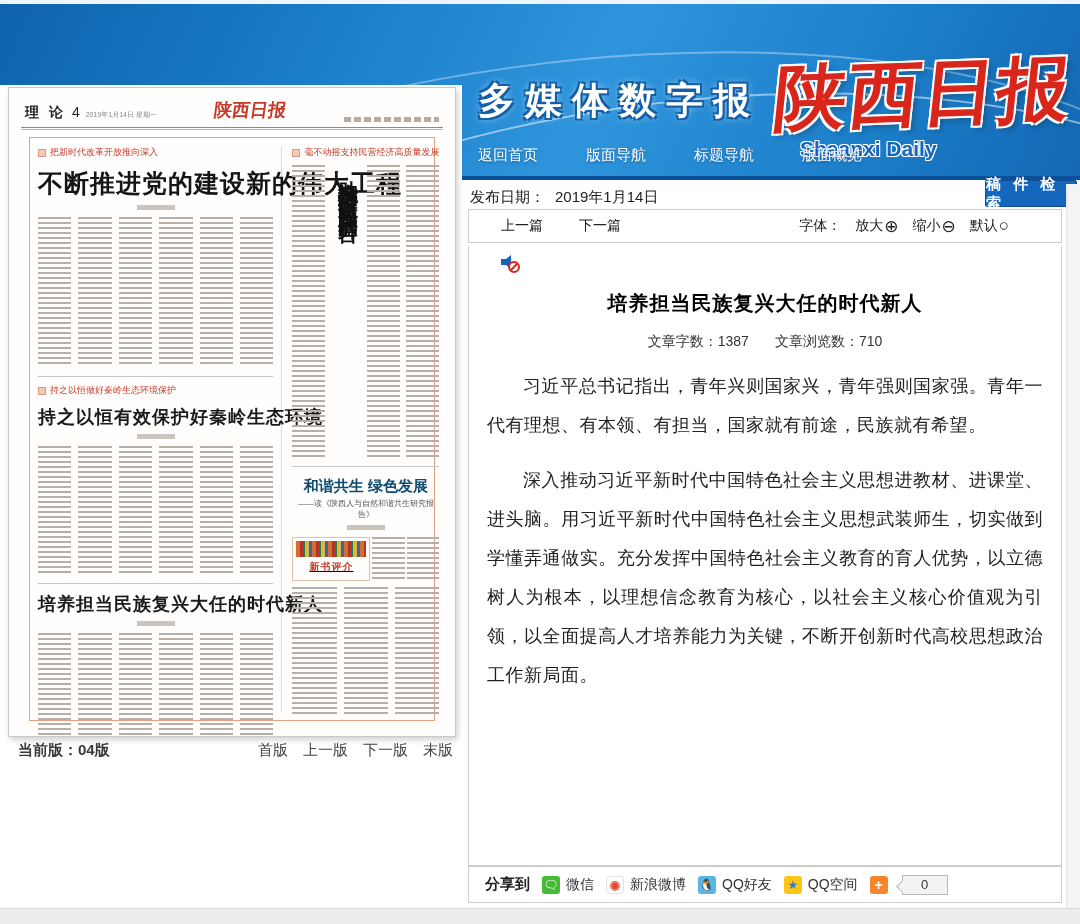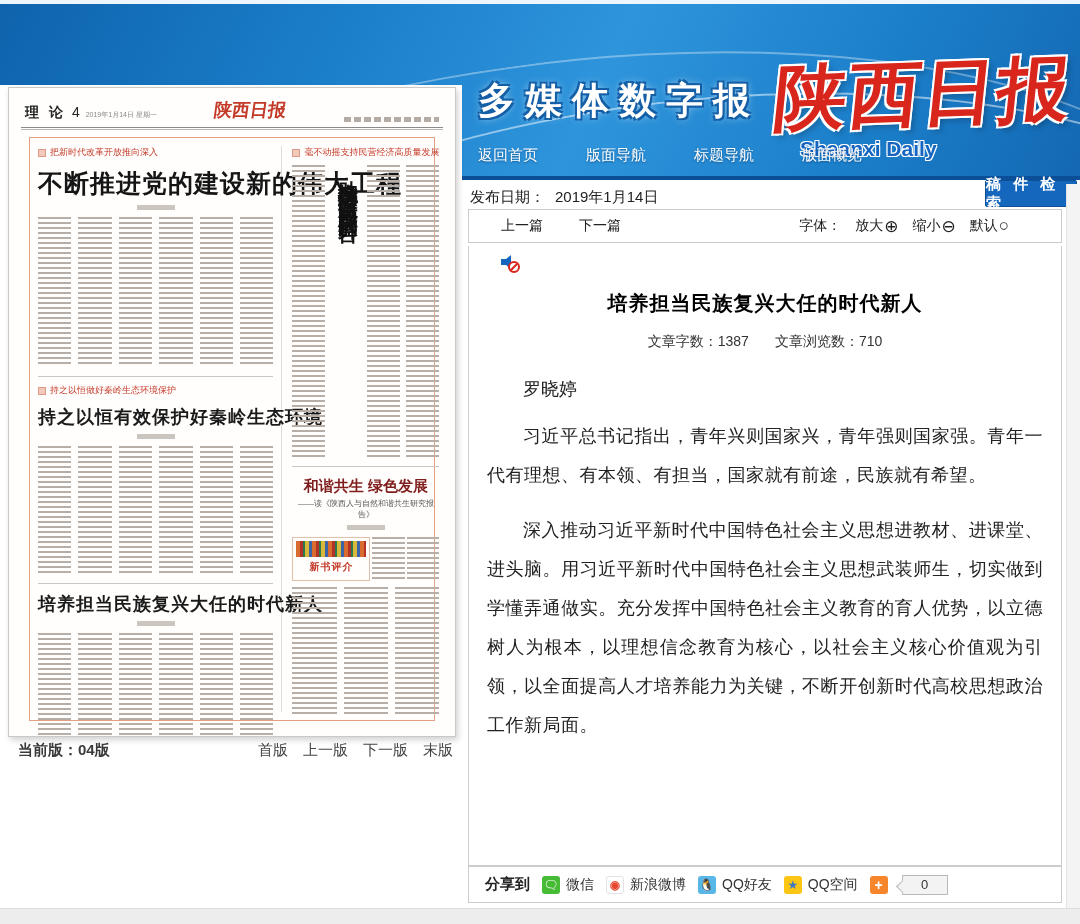--- a/index.html
+++ b/index.html
@@ -35,29 +35,29 @@
   .ph-logo { font-family:"DejaVu Serif", serif; font-size:18px; font-weight:bold; color:#c33a28; transform:skewX(-8deg); }
   .tinybar { height:5px; width:95px; background:repeating-linear-gradient(to right,#b4aca4 0 7px,transparent 7px 10px); }
   .dbl-rule { margin-top:5px; height:3px; border-top:1px solid #8a8a8a; border-bottom:1px solid #b5b5b5; }
   .red-box { margin:7px 8px 0; border:1px solid #e3a183; height:584px; display:flex; padding:8px; gap:8px; }
   .pcol-left { width:63%; border-right:1px solid #ddd; padding-right:8px; }
   .pcol-right { flex:1; padding-left:2px; }
   .kicker { font-size:9px; color:#c43a2a; display:flex; align-items:center; gap:4px; white-space:nowrap; }
   .kicker .bullet { width:8px; height:8px; background:#f3c9bc; border:1px solid #d98; flex:0 0 auto; }
   .np-headline-xl { font-size:25px; font-weight:bold; color:#151515; text-align:center; letter-spacing:1px; margin:8px 0 2px; white-space:nowrap; }
   .np-headline { font-size:18px; font-weight:bold; color:#1a1a1a; text-align:center; letter-spacing:1px; margin:8px 0 2px; white-space:nowrap; }
-  .np-headline-red { font-size:15px; font-weight:bold; color:#7f1d1d; text-align:center; margin:10px 0 2px; white-space:nowrap; }
+  .np-headline-red { font-size:15px; font-weight:bold; color:#0c4a6e; text-align:center; margin:10px 0 2px; white-space:nowrap; }
   .np-sub { font-size:8px; color:#555; text-align:center; }
   .byline { width:38px; height:5px; margin:5px auto 7px; background:#b4aca4; opacity:.7; }
   .cols { display:flex; gap:7px; }
   .fcol { flex:1; background:repeating-linear-gradient(to bottom,#b7afa7 0 2px,transparent 2px 5px); }
   .art-divider { border-top:1px solid #c6c6c6; margin:9px 0 7px; }
   .vrow { display:flex; gap:6px; height:292px; margin-top:6px; }
   .vheadline { writing-mode:vertical-rl; font-size:20px; font-weight:bold; color:#111; letter-spacing:3px; line-height:1.1; flex:0 0 26px; margin:0 2px; }
-  .badge-row { display:flex; gap:2px; height:44px; margin:6px 0; }
+  .badge-row { display:flex; gap:2px; height:44px; margin:6px 0;text-decoration:underline; }
   .book-badge { width:78px; border:1px solid #e0c0a8; padding:3px; }
   .books { height:16px; background:repeating-linear-gradient(to right,#d86c2f 0 4px,#b23327 4px 7px,#2a7a4e 7px 9px,#d9b93c 9px 13px,#3a63a8 13px 16px); }
   .badge-label { font-size:10px; color:#c43a2a; font-weight:bold; text-align:center; margin-top:3px; letter-spacing:1px; }
   .pager-row { position:absolute; left:0; top:665px; width:462px; display:flex; align-items:center; }
   .pager-current { position:absolute; left:18px; font-size:15px; font-weight:600; color:#3a3a3a; }
   .pager-links { position:absolute; left:258px; display:flex; gap:15px; }
   .pager-links span { font-size:15px; color:#444; cursor:pointer; }
 
   
   .pubdate { position:absolute; left:470px; top:188px; font-size:15px; color:#222; }
@@ -252,21 +252,20 @@
     <svg class="mute-icon" viewBox="0 0 22 22">
       <polygon points="2,7 7,7 12,3 12,17 7,13 2,13" fill="#1565c0"></polygon>
       <circle cx="15" cy="15" r="5" fill="#fff" stroke="#d9261c" stroke-width="2"></circle>
       <line x1="11.8" y1="18.2" x2="18.2" y2="11.8" stroke="#d9261c" stroke-width="2"></line>
     </svg>
     <div class="art-title">培养担当民族复兴大任的时代新人</div>
     <div class="art-stats">
       <span><span>文章字数：</span><span>1387</span></span>
       <span><span>文章浏览数：</span><span>710</span></span>
     </div>
-    <div class="art-author">罗晓婷</div>
     <div class="art-body">
       <p>习近平总书记指出，青年兴则国家兴，青年强则国家强。青年一代有理想、有本领、有担当，国家就有前途，民族就有希望。</p>
       <p>深入推动习近平新时代中国特色社会主义思想进教材、进课堂、进头脑。用习近平新时代中国特色社会主义思想武装师生，切实做到学懂弄通做实。充分发挥中国特色社会主义教育的育人优势，以立德树人为根本，以理想信念教育为核心，以社会主义核心价值观为引领，以全面提高人才培养能力为关键，不断开创新时代高校思想政治工作新局面。</p>
 
     </div>
   </div>
 
   <div class="share-box">
     <span class="share-label">分享到</span>
     <span class="sicon wechat">🗨</span>

